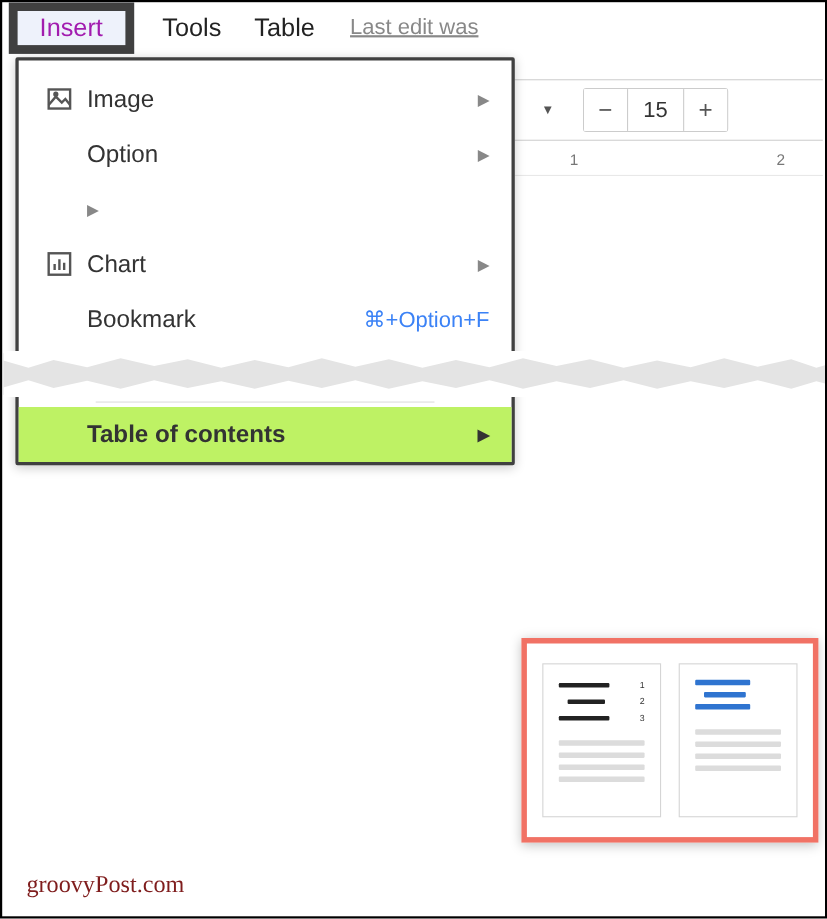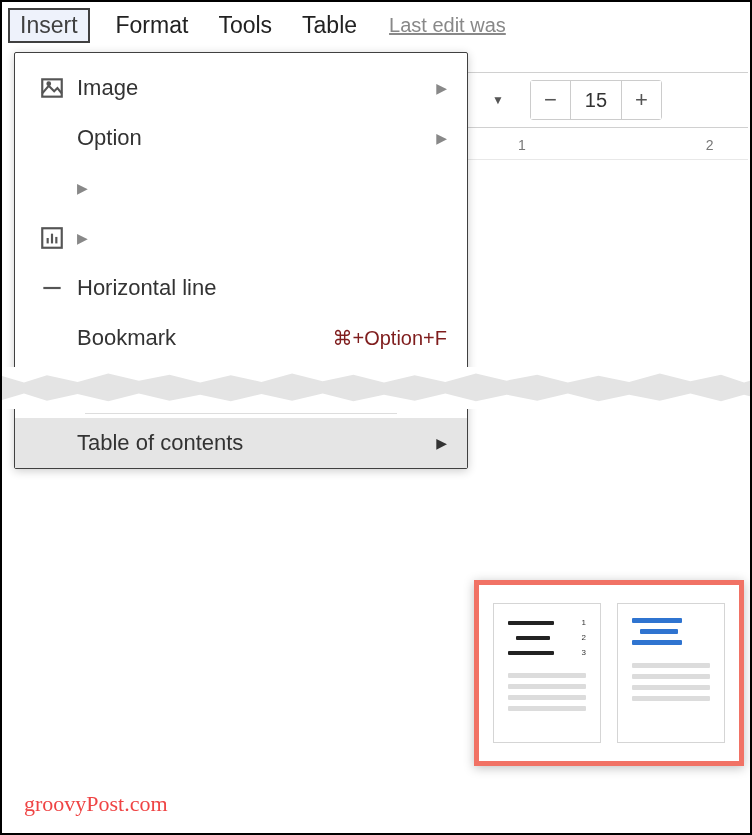--- a/index.html
+++ b/index.html
@@ -20,24 +20,24 @@
       gap: 22px;
       border-bottom: 1px solid transparent;
     }
     .menu-item {
       font-size: 23px;
       color: #222;
       cursor: pointer;
       padding: 6px 4px;
     }
     .insert-highlight {
-      border: 2px solid #404040;
-      padding: 2px 10px;
+      border: 8px solid #404040;
+      padding: 2px 20px;
       background: #eef2fb;
-      color: #404040;
+      color: #a21caf;
       margin-left: -6px;
     }
     .last-edit {
       color: #888;
       text-decoration: underline;
       margin-left: 6px;
       font-size: 20px;
     }
     .toolbar-right {
       position: absolute;
@@ -97,21 +97,21 @@
       gap: 180px;
       border-bottom: 1px solid #e8e8e8;
     }
     .ruler .tick { position: relative; }
     .dropdown {
       position: absolute;
       top: 50px;
       left: 12px;
       width: 454px;
       background: #fff;
-      border: 1px solid #404040;
+      border: 3px solid #404040;
       border-radius: 2px;
       box-shadow: 0 2px 10px rgba(0,0,0,0.2);
       padding: 10px 0 0 0;
       z-index: 10;
     }
     .menu-row {
       display: flex;
       align-items: center;
       padding: 10px 20px 10px 12px;
       min-height: 50px;
@@ -125,26 +125,27 @@
       display: flex;
       justify-content: center;
       align-items: center;
     }
     .menu-row .label { flex: 1; }
     .menu-row .arrow {
       color: #888;
       font-size: 14px;
     }
     .menu-row .shortcut {
-      color: #7f1d1d;
+      color: #3b82f6;
       font-size: 20px;
       text-align: right;
     }
     .menu-row.highlighted {
-      background: #e5e5e5;
+      background: #bef264;
+      font-weight: bold;
     }
     .tear {
       position: relative;
       width: 100%;
       height: 38px;
       background: #fff;
       margin: 6px 0;
     }
     .tear::before, .tear::after {
       content: "";
@@ -204,31 +205,30 @@
     }
     .toc-line { height: 5px; background: #dcdcdc; border-radius: 1px;}
     .toc-bold { background: #222; height: 4px;}
     .toc-blue { background: #2f74d0; height: 5px;}
     .watermark {
       position: absolute;
       bottom: 16px;
       left: 22px;
       font-family: Georgia, serif;
       font-size: 22px;
-      color: #ef4444;
+      color: #7f1d1d;
     }
     
     .ic { width: 26px; height: 26px; }
   </style>
 </head>
 <body>
 
 <div class="menubar">
   <div class="menu-item insert-highlight">Insert</div>
-  <div class="menu-item">Format</div>
   <div class="menu-item">Tools</div>
   <div class="menu-item">Table</div>
   <div class="last-edit">Last edit was</div>
 </div>
 
 <div class="toolbar-right">
   <span class="dropdown-arrow">▼</span>
   <div class="stepper">
     <button>−</button>
     <div class="value">15</div>
@@ -268,31 +268,24 @@
 
   <div class="menu-row">
     <span class="icon-slot">
       <svg class="ic" viewBox="0 0 24 24" fill="none" stroke="#555" stroke-width="2">
         <rect x="3" y="3" width="18" height="18"></rect>
           <line x1="8" y1="17" x2="8" y2="12"></line>
           <line x1="12" y1="17" x2="12" y2="8"></line>
           <line x1="16" y1="17" x2="16" y2="11"></line>
       </svg>
     </span>
+    <span class="label">Chart</span>
     <span class="arrow">▶</span>
   </div>
 
-  <div class="menu-row">
-    <span class="icon-slot">
-      <svg class="ic" viewBox="0 0 24 24" stroke="#555" stroke-width="2">
-          <line x1="4" y1="12" x2="20" y2="12"></line>
-        </svg>
-    </span>
-    <span class="label">Horizontal line</span>
-  </div>
 
   <div class="menu-row">
     <span class="icon-slot"></span>
     <span class="label">Bookmark</span>
     <span class="shortcut">⌘+Option+F</span>
   </div>
 
   <div class="tear">
     <div class="tear-gap"></div>
     <div class="tear-top"></div>

